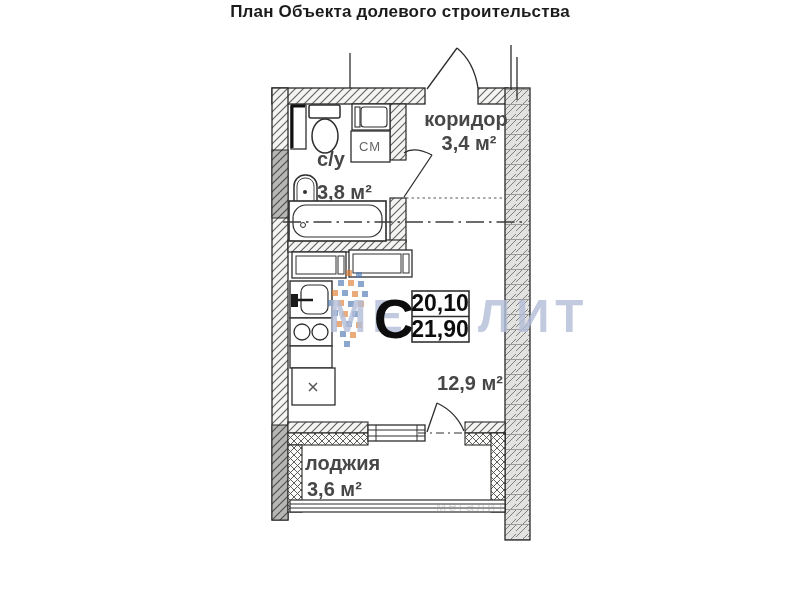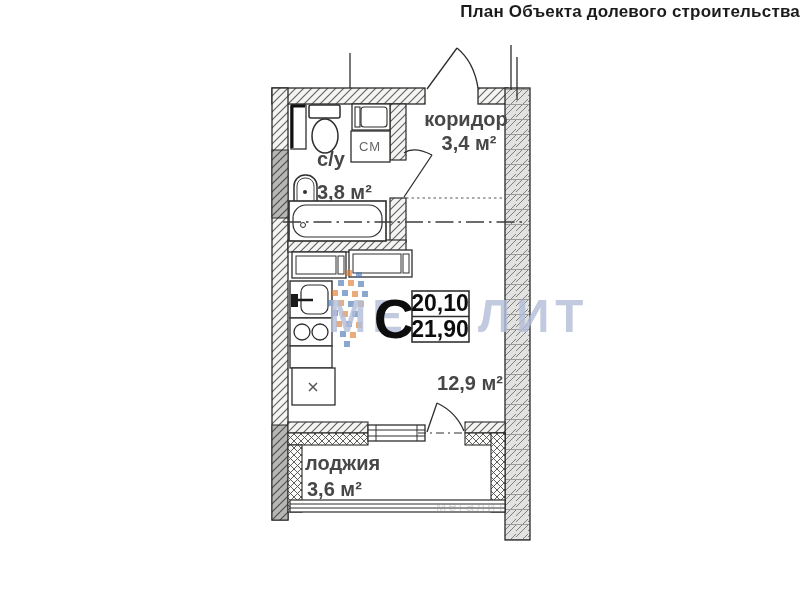--- a/index.html
+++ b/index.html
@@ -1,21 +1,21 @@
 <!DOCTYPE html>
 <html><head>
 <meta charset="utf-8">
 <style>
   html,body{margin:0;padding:0;}
   body{
     width:800px;height:600px;background:#ffffff;overflow:hidden;position:relative;
     font-family:"Liberation Sans", sans-serif;
   }
   .title{
-    position:absolute;top:2px;left:0;width:800px;text-align:right;
+    position:absolute;top:2px;left:0;width:800px;text-align:center;
     font-size:17px;font-weight:bold;color:#1b1b1b;letter-spacing:.2px;
   }
   svg{position:absolute;top:0;left:0;}
   text{font-family:"Liberation Sans", sans-serif;}
   .room-label{font-size:20px;font-weight:bold;fill:#474747;}
   .small-label{font-size:13px;fill:#666;letter-spacing:1px;}
   .unit-letter{font-size:56px;font-weight:bold;fill:#0d0d0d;}
   .unit-num{font-size:23px;font-weight:bold;fill:#0d0d0d;}
   .wm-text{font-size:46px;font-weight:bold;letter-spacing:6px;opacity:.8;}
   .wm-faint{font-size:15px;letter-spacing:2px;opacity:.3;fill:#8a8a8a;}

